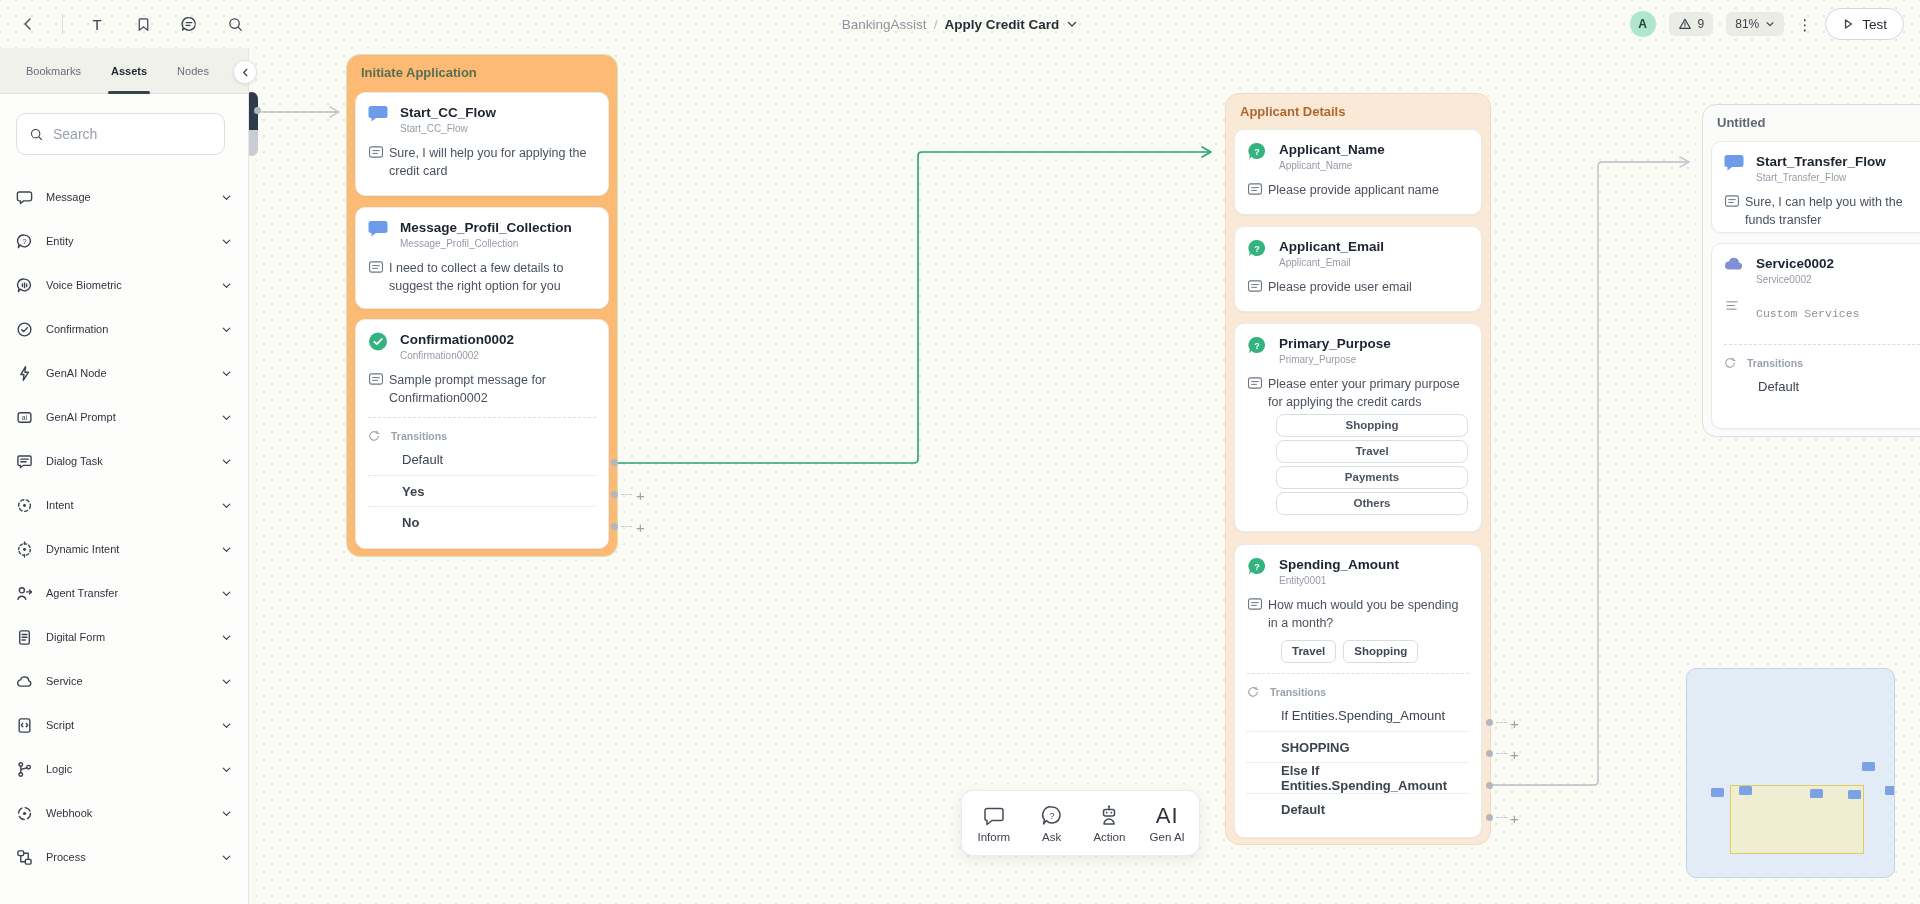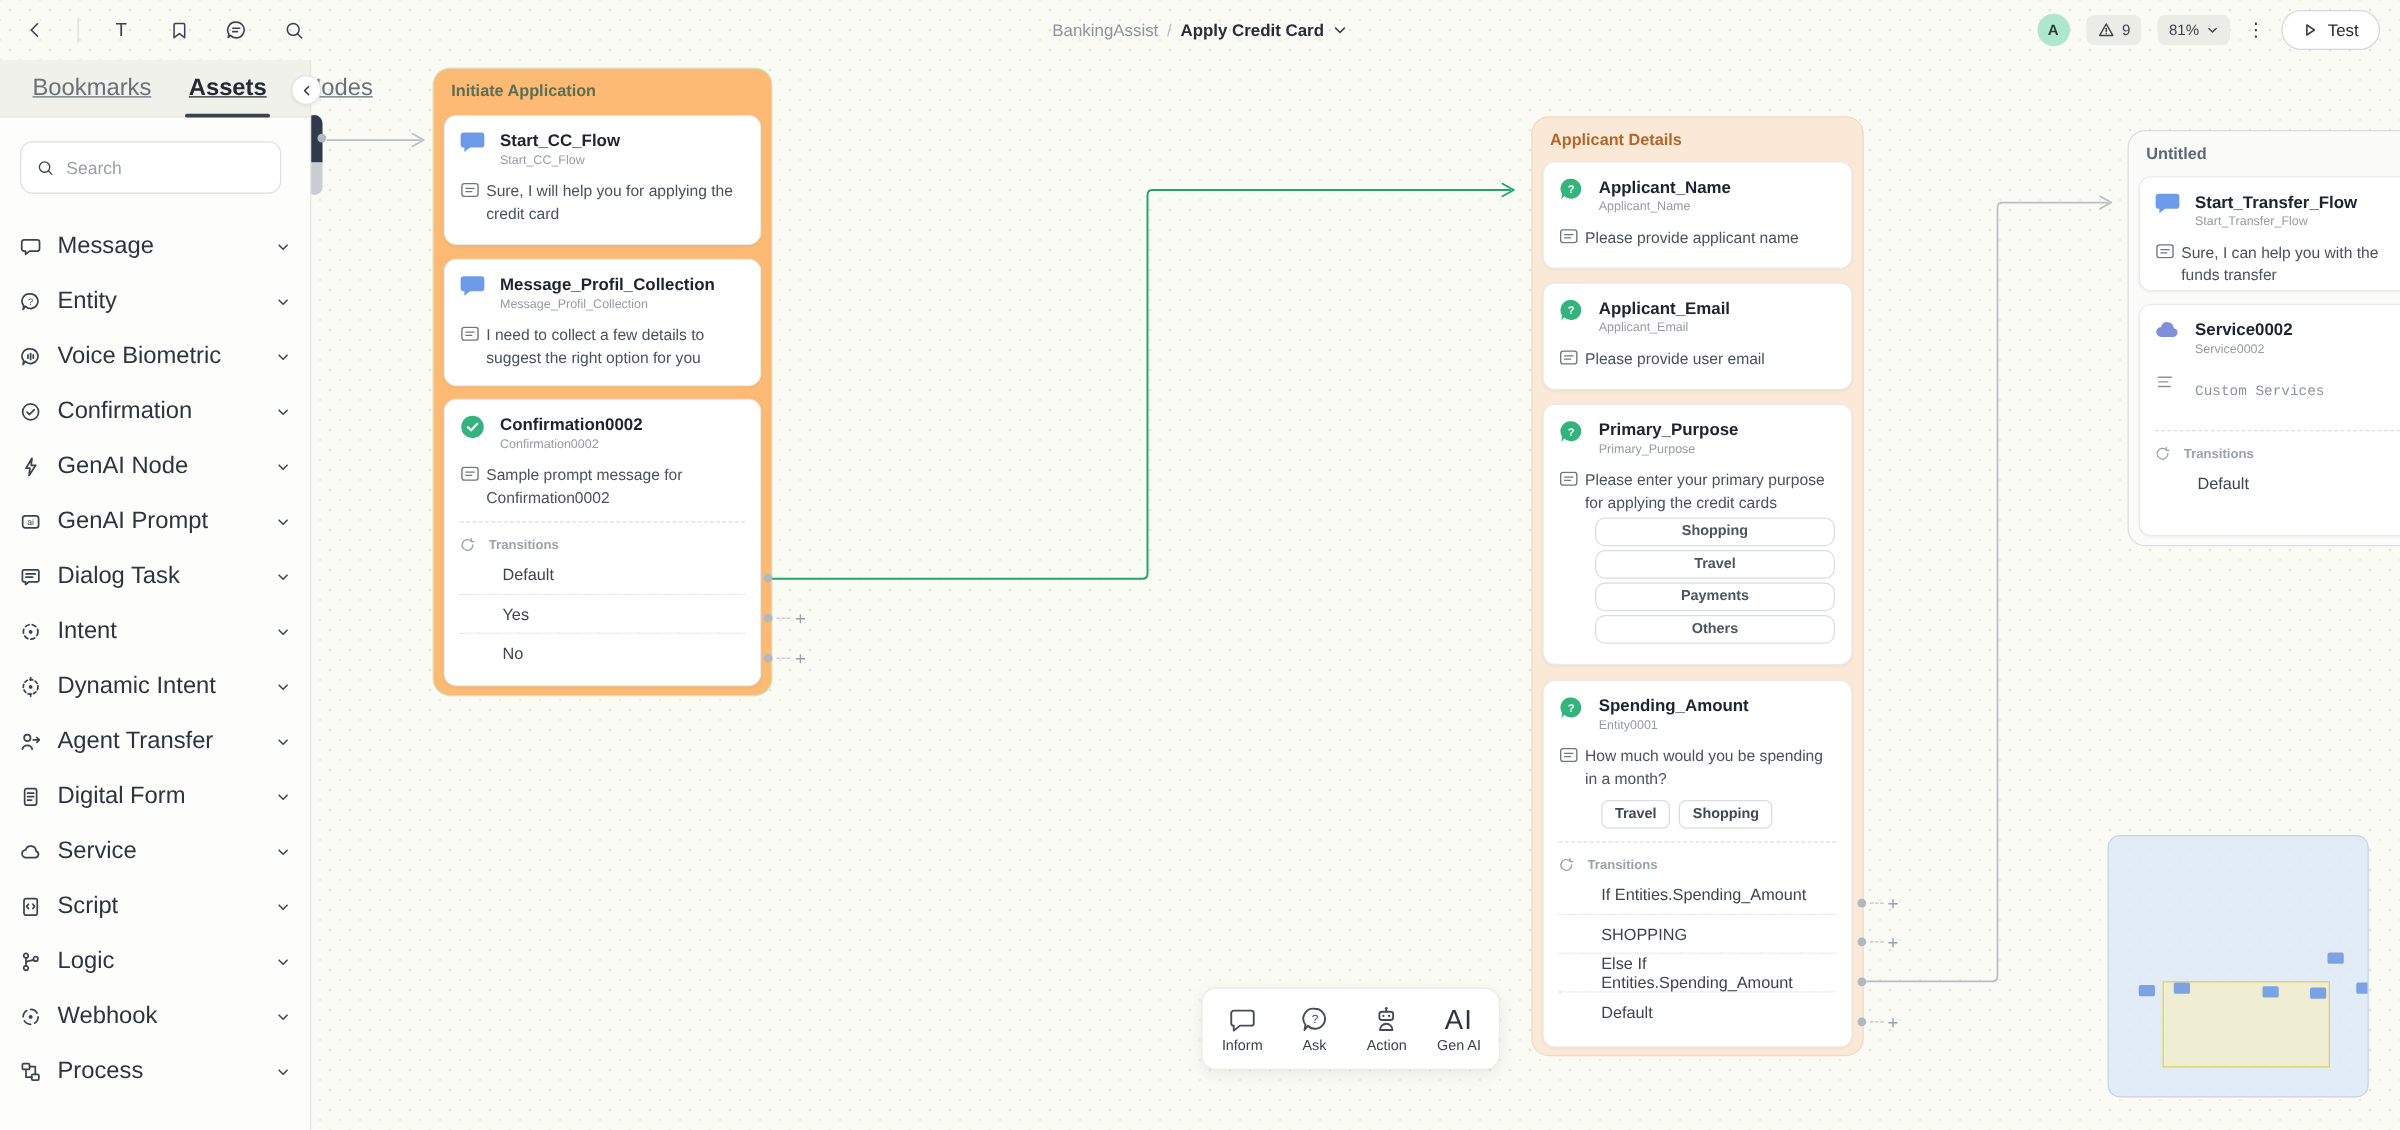--- a/index.html
+++ b/index.html
@@ -29,31 +29,31 @@
   .bc-page { color:#262e38; font-weight:600; }
   .topbar-right { position:absolute; right:16px; top:0; height:48px; display:flex; align-items:center; gap:13px; }
   .avatar { width:26px; height:26px; border-radius:50%; background:#aee7cd; color:#24412f; font-size:12px; font-weight:600; display:flex; align-items:center; justify-content:center; }
   .pill { height:24px; background:#ececе7; background-color:#ececе7; background:#ecece7; border-radius:6px; display:flex; align-items:center; gap:6px; padding:0 9px; font-size:12px; color:#3c434c; cursor:pointer; }
   .kebab { font-size:15px; color:#3a424c; letter-spacing:0; line-height:1; cursor:pointer; }
   .test-btn { height:32px; padding:0 16px; border:1px solid #d5d8dd; border-radius:17px; background:#fff; display:flex; align-items:center; gap:8px; font-size:13.5px; color:#232b35; font-weight:500; cursor:pointer; }
 
   
   .sidebar { position:absolute; left:0; top:48px; width:248px; bottom:0; background:#fdfdfc; box-shadow:1px 0 0 #e7e7e2; z-index:15; }
   .tabstrip { height:46px; background:#f1f1ec; border-bottom:1px solid #e3e3de; display:flex; align-items:center; padding-left:26px; gap:30px; position:relative; }
-  .tab { font-size:19px; color:#67707a; cursor:pointer; position:relative; height:46px; display:flex; align-items:center;text-decoration:underline; }
+  .tab { font-size:11px; color:#67707a; cursor:pointer; position:relative; height:46px; display:flex; align-items:center; }
   .tab.active { color:#222a33; font-weight:600; }
   .tab.active::after { content:""; position:absolute; left:-3px; right:-3px; bottom:0; height:3px; background:#39424d; border-radius:2px; }
   .collapse-btn { position:absolute; left:233px; top:60px; width:24px; height:24px; border-radius:50%; background:#fff; border:1px solid #e0e2e6; box-shadow:0 1px 3px rgba(0,0,0,.08); display:flex; align-items:center; justify-content:center; z-index:30; cursor:pointer; }
   .search-box { position:absolute; left:16px; top:65px; width:209px; height:42px; border:1px solid #dcdee2; border-radius:10px; background:#fff; display:flex; align-items:center; padding:0 12px; gap:9px; }
   .search-box input { border:none; outline:none; font-size:14px; color:#2c343e; width:140px; font-family:"Liberation Sans", sans-serif; background:transparent; }
   .search-box input::placeholder { color:#99a0a9; }
   .side-list { position:absolute; left:0; top:127px; right:0; }
   .side-item { height:44px; display:flex; align-items:center; padding:0 16px; cursor:pointer; }
   .side-item .s-ico { width:17px; height:17px; margin-right:13px; flex:0 0 auto; }
-  .side-item .s-label { font-size:19px; color:#2c343e; flex:1; }
+  .side-item .s-label { font-size:11px; color:#2c343e; flex:1; }
   .side-item .s-chev { color:#8d949d; flex:0 0 auto; }
 
   
   .group { position:absolute; border-radius:14px; z-index:1; }
   .group-title { font-size:13px; font-weight:600; padding:10px 14px 6px; }
   .g-initiate { left:346px; top:54px; width:272px; height:503px; background:#fdba74; border:1px solid #d2e5bf; }
   .g-initiate .group-title { color:#5c6e52; }
   .g-applicant { left:1225px; top:93px; width:266px; height:752px; background:#fbe9d8; border:1px solid #f2d9c2; }
   .g-applicant .group-title { color:#b2662a; }
   .g-untitled { left:1702px; top:104px; width:250px; height:333px; background:#fbfbf9; border:1px solid #dadde2; }
@@ -64,21 +64,21 @@
   .node-icon { flex:0 0 auto; width:20px; }
   .node-title { font-size:13.5px; font-weight:700; color:#1b2430; line-height:1.2; }
   .node-sub { font-size:10px; color:#959ca6; margin-top:2px; }
   .msg-row { display:flex; gap:5px; margin-top:11px; }
   .msg-ico { flex:0 0 auto; width:16px; padding-top:1px; }
   .msg-text { font-size:12.5px; color:#49525e; line-height:1.4; }
   .dash-div { border-top:1px dashed #dadde1; margin:10px 0 8px; }
   .trans-head { display:flex; align-items:center; gap:11px; padding:4px 0 2px; }
   .trans-label { font-size:10.5px; font-weight:600; color:#9aa3ad; }
   .trans-row { font-size:13px; color:#3c4450; height:31px; display:flex; align-items:center; padding-left:34px; }
-  .trans-row + .trans-row { border-top:1px dotted #dcdfe2; }
+  .trans-row + .trans-row { border-top:1px dotted #dcdfe2;font-weight:bold; }
   .opt-btn { display:block; margin:3px 0 0 29px; width:192px; height:23px; line-height:21px; text-align:center; border:1px solid #dadde2; border-radius:8px; background:#fff; font-size:11.5px; font-weight:600; color:#4b545f; cursor:pointer; }
   .chips { display:flex; gap:7px; margin:8px 0 2px 34px; }
   .chip { height:23px; line-height:21px; padding:0 10px; border:1px solid #d9dce1; border-radius:6px; background:#fff; font-size:11.5px; font-weight:700; color:#3f4854; cursor:pointer; }
   .code-row { display:flex; gap:12px; margin-top:14px; }
   .code-text { font-family:Liberation Mono, monospace; font-size:11.5px; color:#8d939c; padding:8px 0 14px 4px; }
 
   
   .edges-svg { position:absolute; left:0; top:0; z-index:5; pointer-events:none; }
   .edge-dot { position:absolute; width:7px; height:7px; border-radius:50%; background:#b2b8c0; z-index:6; }
   .edge-plus { position:absolute; color:#99a0aa; font-size:15px; line-height:1; z-index:6; cursor:pointer; }

